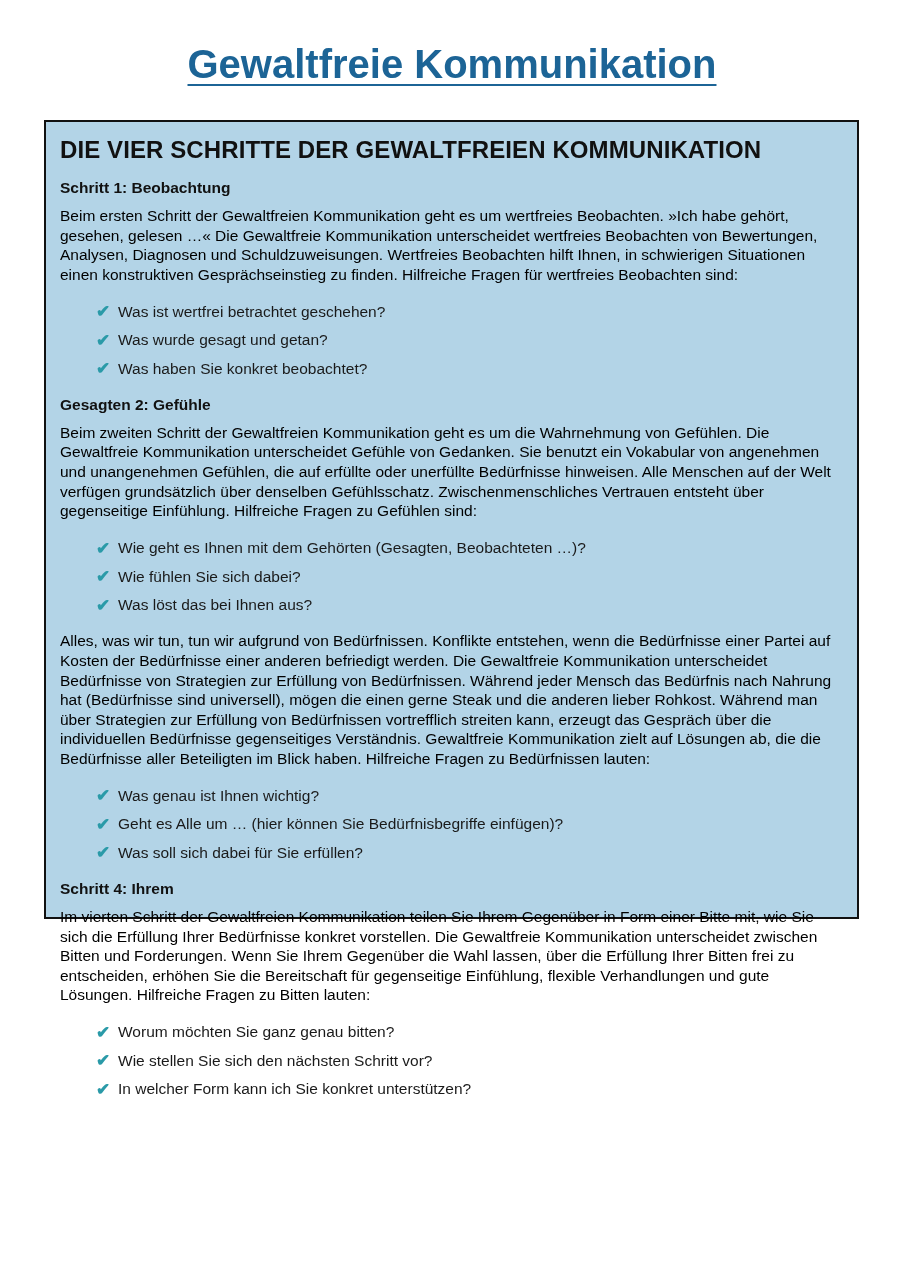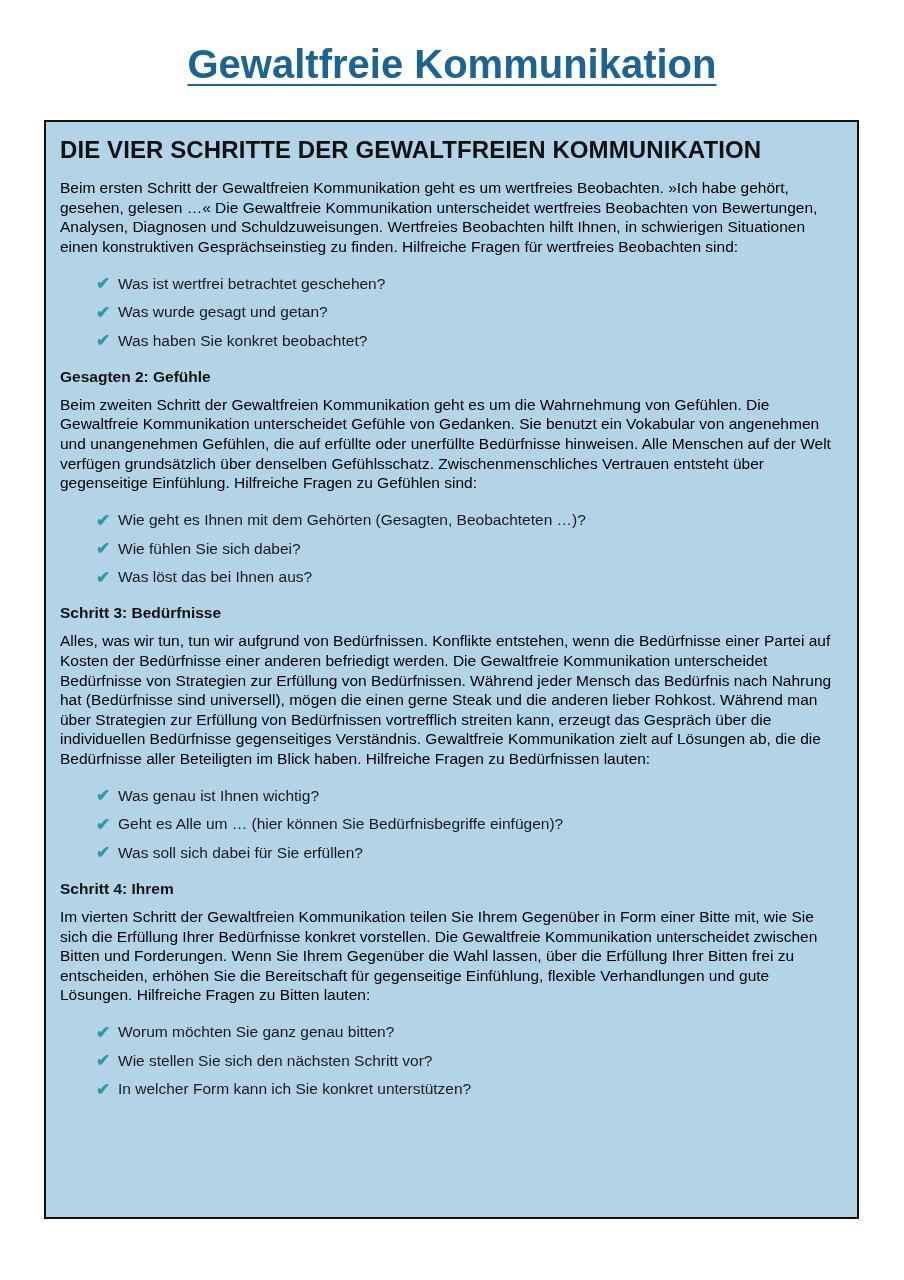--- a/index.html
+++ b/index.html
@@ -12,21 +12,21 @@
       text-align: center; margin: 0;
       font-size: 40px; font-weight: bold; color: #1c6496;
       line-height: 48px;
     }
     .page-title span {
       text-decoration: underline; text-decoration-thickness: 2px;
       text-underline-offset: 6px; text-decoration-color: #1c6496;
     }
     .box {
       position: absolute; left: 44px; top: 120px;
-      width: 815px; height: 1099px;
+      width: 815px; height: 799px;
       background: #b3d4e7; border: 2px solid #111;
       box-sizing: border-box; padding: 12px 14px 0 14px;
     }
     .box-title {
       margin: 0 0 12px 0; font-size: 24px; font-weight: bold;
       color: #111; line-height: 32px; letter-spacing: 0.1px;
     }
     .step { margin: 0; }
     .step-heading {
       margin: 0 0 8px 0; font-size: 15.5px; font-weight: bold; color: #111;
@@ -47,20 +47,21 @@
   </style>
 </head>
 <body>
 
 <h1 class="page-title"><span>Gewaltfreie Kommunikation</span></h1>
 
 <div class="box">
   <h2 class="box-title">DIE VIER SCHRITTE DER GEWALTFREIEN KOMMUNIKATION</h2>
 
   <div class="step">
+    <h3 class="step-heading">Schritt 1: Beobachtung</h3>
     <p class="step-text">Beim ersten Schritt der Gewaltfreien Kommunikation geht es um wertfreies Beobachten. »Ich habe gehört, gesehen, gelesen …« Die Gewaltfreie Kommunikation unterscheidet wertfreies Beobachten von Bewertungen, Analysen, Diagnosen und Schuldzuweisungen. Wertfreies Beobachten hilft Ihnen, in schwierigen Situationen einen konstruktiven Gesprächseinstieg zu finden. Hilfreiche Fragen für wertfreies Beobachten sind:</p>
     <ul class="questions">
       <li class="question">
           <span class="check">✔</span>
           <span>Was ist wertfrei betrachtet geschehen?</span>
         </li>
       <li class="question">
           <span class="check">✔</span>
           <span>Was wurde gesagt und getan?</span>
         </li>
@@ -84,21 +85,20 @@
           <span>Wie fühlen Sie sich dabei?</span>
         </li>
       <li class="question">
           <span class="check">✔</span>
           <span>Was löst das bei Ihnen aus?</span>
         </li>
     </ul>
   </div>
 
   <div class="step">
-    <h3 class="step-heading">Schritt 3: Bedürfnisse</h3>
     <p class="step-text">Alles, was wir tun, tun wir aufgrund von Bedürfnissen. Konflikte entstehen, wenn die Bedürfnisse einer Partei auf Kosten der Bedürfnisse einer anderen befriedigt werden. Die Gewaltfreie Kommunikation unterscheidet Bedürfnisse von Strategien zur Erfüllung von Bedürfnissen. Während jeder Mensch das Bedürfnis nach Nahrung hat (Bedürfnisse sind universell), mögen die einen gerne Steak und die anderen lieber Rohkost. Während man über Strategien zur Erfüllung von Bedürfnissen vortrefflich streiten kann, erzeugt das Gespräch über die individuellen Bedürfnisse gegenseitiges Verständnis. Gewaltfreie Kommunikation zielt auf Lösungen ab, die die Bedürfnisse aller Beteiligten im Blick haben. Hilfreiche Fragen zu Bedürfnissen lauten:</p>
     <ul class="questions">
       <li class="question">
           <span class="check">✔</span>
           <span>Was genau ist Ihnen wichtig?</span>
         </li>
       <li class="question">
           <span class="check">✔</span>
           <span>Geht es Alle um … (hier können Sie Bedürfnisbegriffe einfügen)?</span>
         </li>

